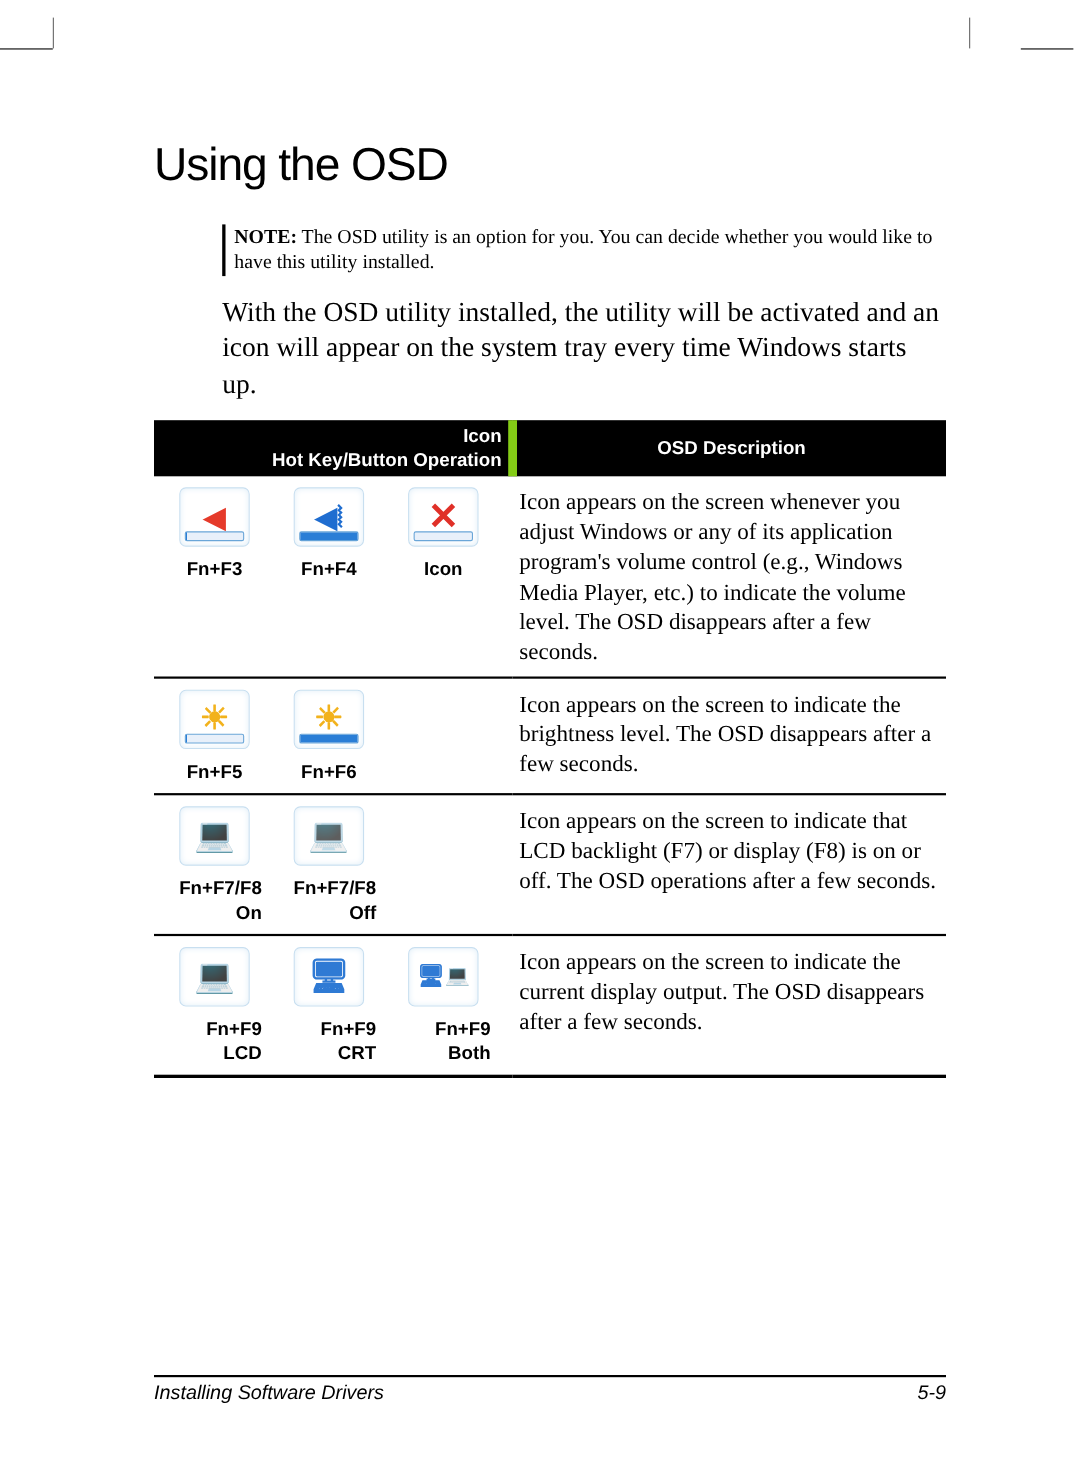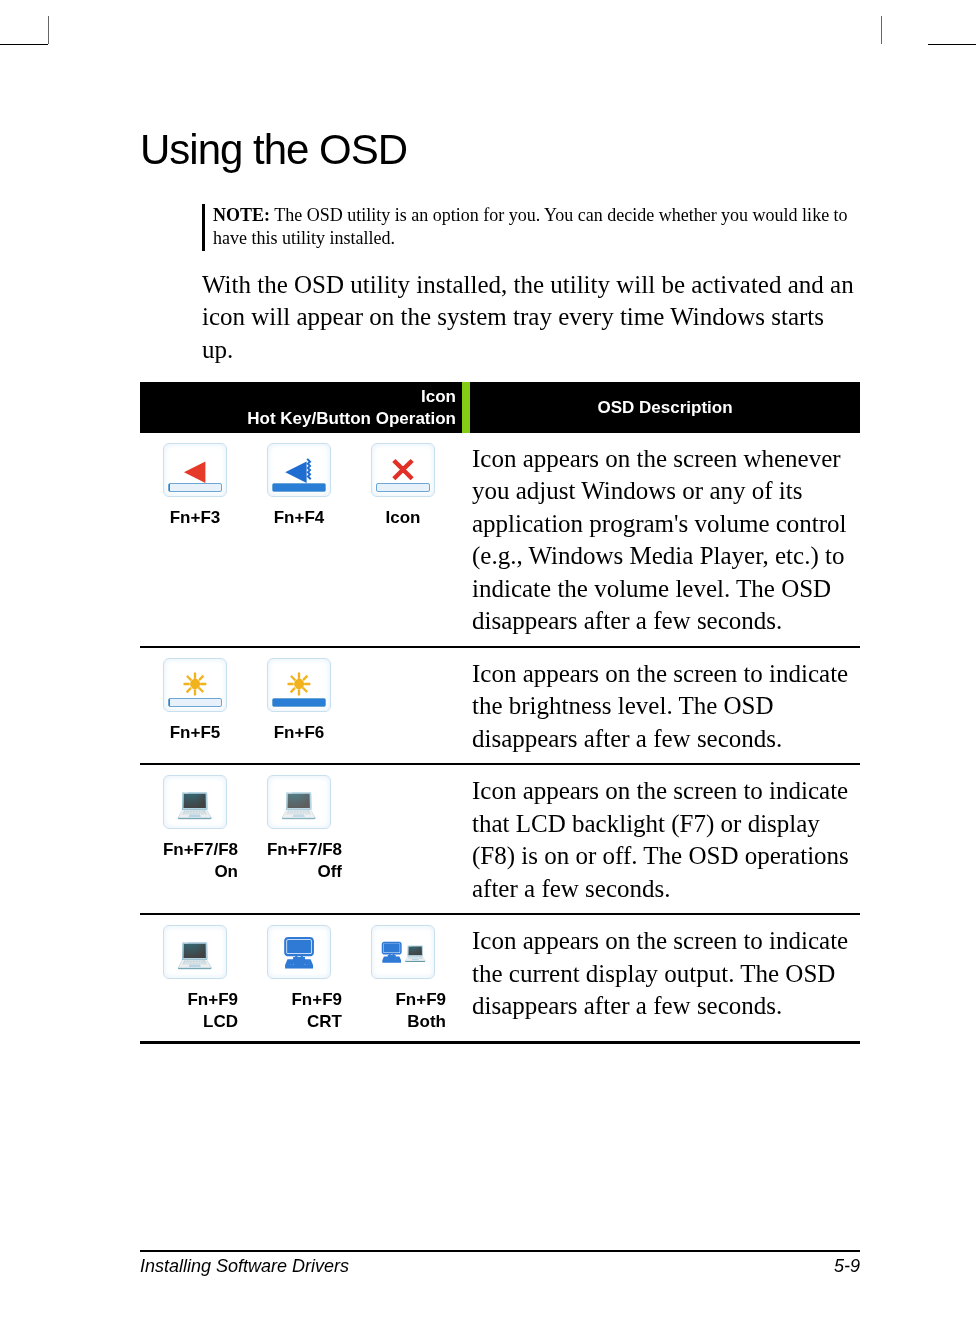--- a/index.html
+++ b/index.html
@@ -157,21 +157,21 @@
   .laptop { color:#3e7fd8; font-size:30px;}
   .monitor { color:#2f7ad4; font-size:30px;}
   .extra {
     font-family: Arial, Helvetica, sans-serif;
     font-weight: bold;
     font-size: 17px;
   }
   .extra .line { display:block;text-align:right; }
   .desc {
     font-family: "Times New Roman", Times, serif;
-    font-size: 25px;
+    font-size: 21px;
     line-height: 1.3;
   }
   .footer {
     position: absolute;
     left: 140px;
     right: 116px;
     bottom: 76px;
     border-top: 2px solid #000;
     padding-top: 4px;
     font-family: Arial, Helvetica, sans-serif;

